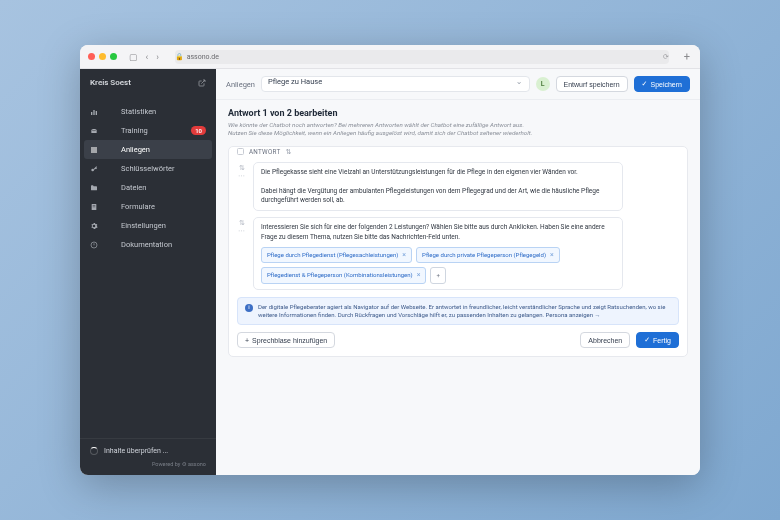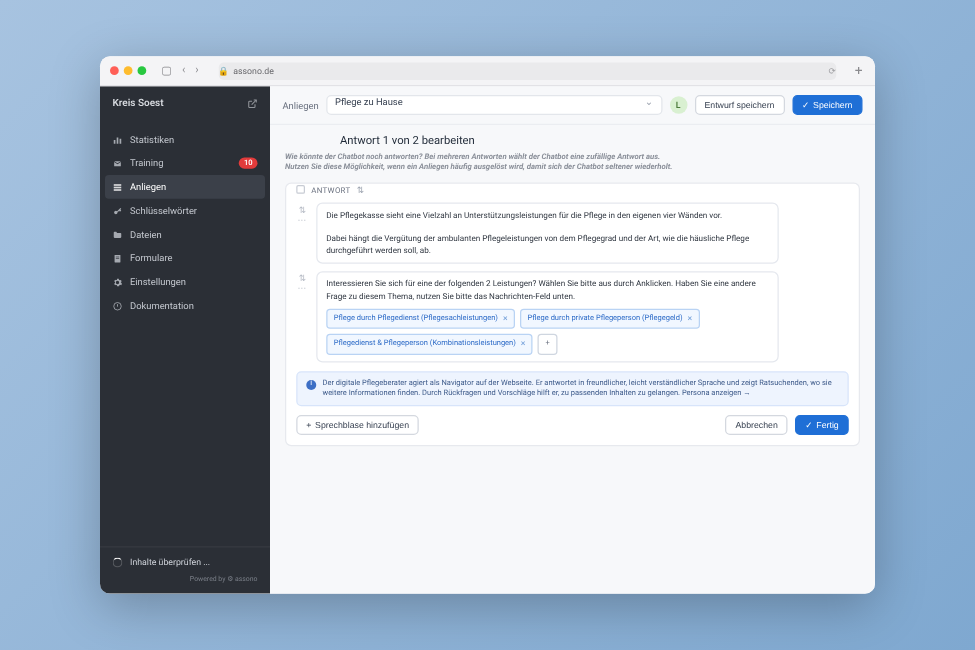--- a/index.html
+++ b/index.html
@@ -21,43 +21,43 @@
   .plus { color: #8a8a8e; font-size: 11px; padding: 0 2px; }
 
   
   .app { flex: 1; display: flex; overflow: hidden; }
 
   
   .sidebar { width: 136px; background: #2b2f36; color: #d6d9de; display: flex; flex-direction: column; font-size: 7.5px; }
   .sb-head { padding: 9px 10px; display: flex; justify-content: space-between; align-items: center; font-weight: 600; font-size: 8px; }
   .sb-head .ext { opacity: .6; font-size: 8px; }
   .sb-items { flex: 1; padding-top: 6px; }
-  .sb-item { display: flex; align-items: center; gap: 6px; padding: 5px 10px; cursor: pointer; color: #c4c8cf; }
+  .sb-item { display: flex; align-items: center; gap: 23px; padding: 5px 10px; cursor: pointer; color: #c4c8cf; }
   .sb-item.active { background: #3b4049; color: #fff; border-radius: 3px; margin: 0 4px; padding: 5px 6px; }
   .sb-item .ico { width: 8px; height: 8px; display: inline-flex; align-items: center; justify-content: center; opacity: .8; }
   .sb-item .badge { margin-left: auto; background: #e23b3b; color: #fff; border-radius: 6px; font-size: 6px; padding: 1px 4px; font-weight: 600; }
   .sb-foot { padding: 8px 10px; border-top: 1px solid rgba(255,255,255,0.06); text-align: right; }
   .sb-check { display: flex; align-items: center; gap: 6px; font-size: 7px; color: #cfd3da; }
   .spinner { width: 8px; height: 8px; border: 1.2px solid rgba(255,255,255,0.2); border-top-color: #fff; border-radius: 50%; }
   .powered { font-size: 5.5px; color: #7a7f88; margin-top: 6px; }
 
   
   .main { flex: 1; background: #f7f8fa; display: flex; flex-direction: column; overflow: hidden; }
   .topbar { padding: 7px 10px; display: flex; align-items: center; gap: 6px; border-bottom: 1px solid #ebedf1; }
   .tb-label { font-size: 7.5px; color: #6b7280; }
   .tb-select { flex: 1; background: #fff; border: 1px solid #e3e6eb; border-radius: 4px; height: 16px; display: flex; align-items: flex-start; padding: 0 6px; font-size: 7.5px; color: #374151; justify-content: space-between; }
   .tb-select .chev { color: #9ca3af; font-size: 8px; }
   .avatar { width: 14px; height: 14px; border-radius: 50%; background: #d9f0d1; color: #4a7a3a; font-size: 7px; font-weight: 600; display: flex; align-items: center; justify-content: center; }
   .btn { border: 1px solid #d4d8df; background: #fff; border-radius: 4px; height: 16px; padding: 0 7px; font-size: 7px; color: #374151; display: inline-flex; align-items: center; gap: 3px; cursor: pointer; }
   .btn.primary { background: #1f6fd6; border-color: #1f6fd6; color: #fff; }
   .btn .chk { font-size: 7px; }
 
   .content { flex: 1; padding: 8px 12px 10px; overflow-y: auto; }
-  .h1 { font-size: 9px; font-weight: 400; color: #1f2937; margin-bottom: 3px; margin-left: 44px; }
-  .sub { font-size: 6.2px; color: #8a8f99; font-style: italic; line-height: 1.35; margin-bottom: 8px; max-width: 430px; font-weight: bold; }
+  .h1 { font-size: 9px; font-weight: 700; color: #1f2937; margin-bottom: 3px; }
+  .sub { font-size: 6.2px; color: #8a8f99; font-style: italic; line-height: 1.35; margin-bottom: 8px; max-width: 430px; }
 
   .answer-card { background: #fff; border: 1px solid #e7e9ee; border-radius: 5px; padding: 1px 8px 8px; }
   .card-head { display: flex; align-items: center; gap: 5px; font-size: 6.3px; color: #6b7280; letter-spacing: .04em; margin-bottom: 6px; }
   .card-head .sq { width: 7px; height: 7px; border: 1px solid #c8ccd4; border-radius: 1.5px; }
   .card-head .sort { font-size: 7px; color: #9ca3af; }
 
   .bubble-row { display: flex; align-items: flex-start; gap: 6px; margin-bottom: 6px; }
   .bubble-row.right { justify-content: flex-end; }
   .handle { width: 10px; display: flex; flex-direction: column; align-items: center; gap: 3px; color: #b5bac4; font-size: 7px; padding-top: 2px; }
   .handle .dots3 { letter-spacing: 1px; line-height: 0.5; }

